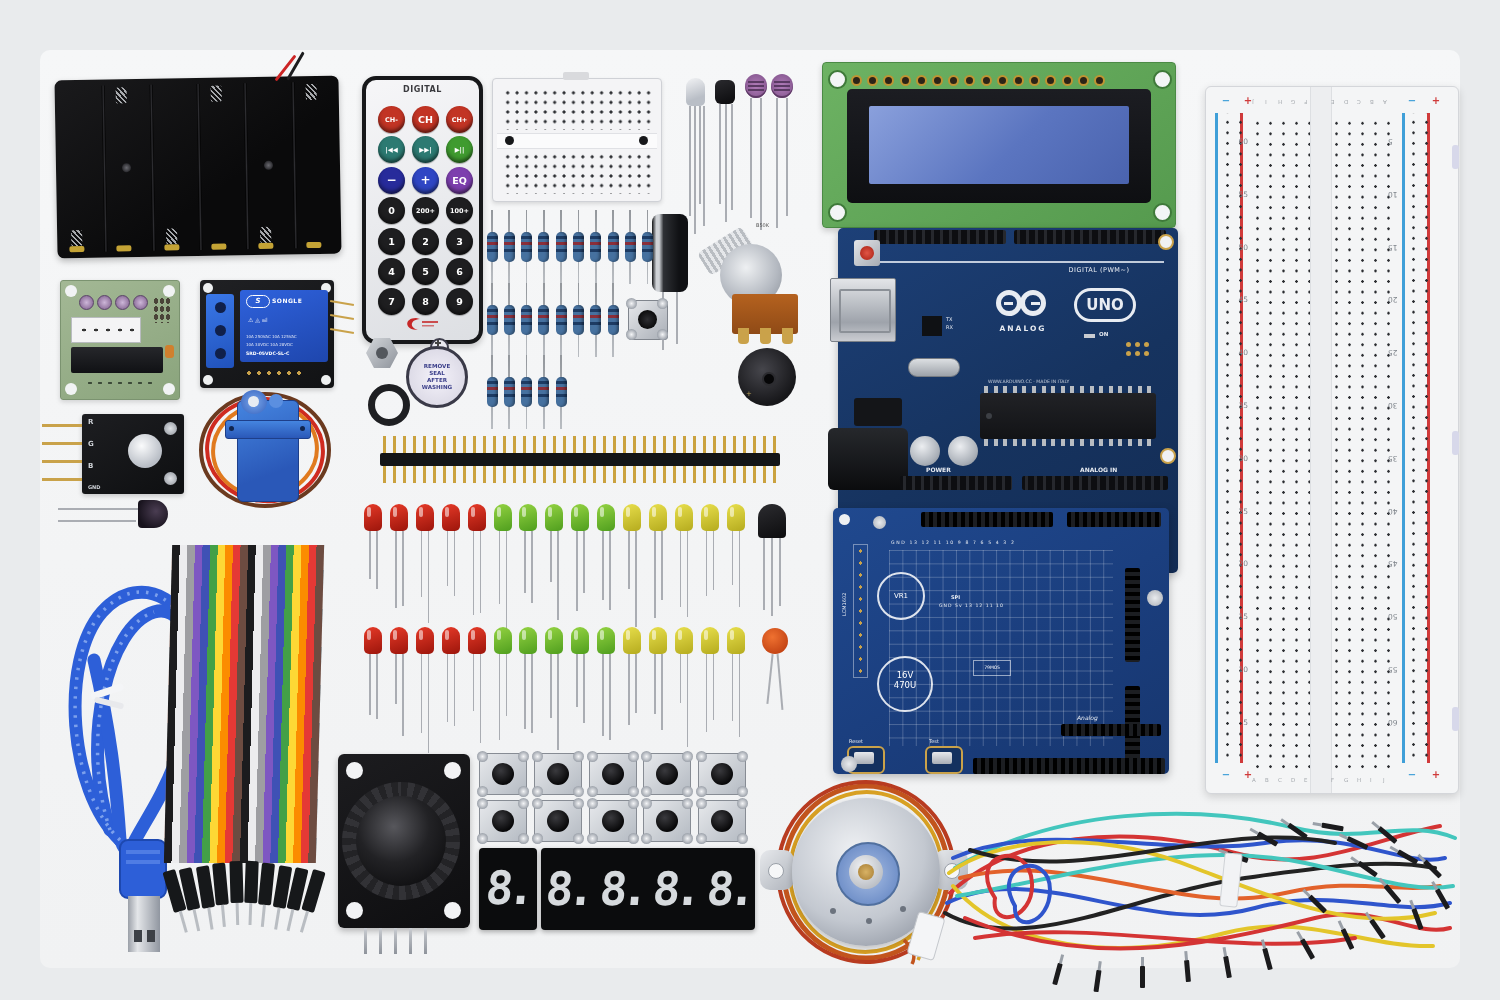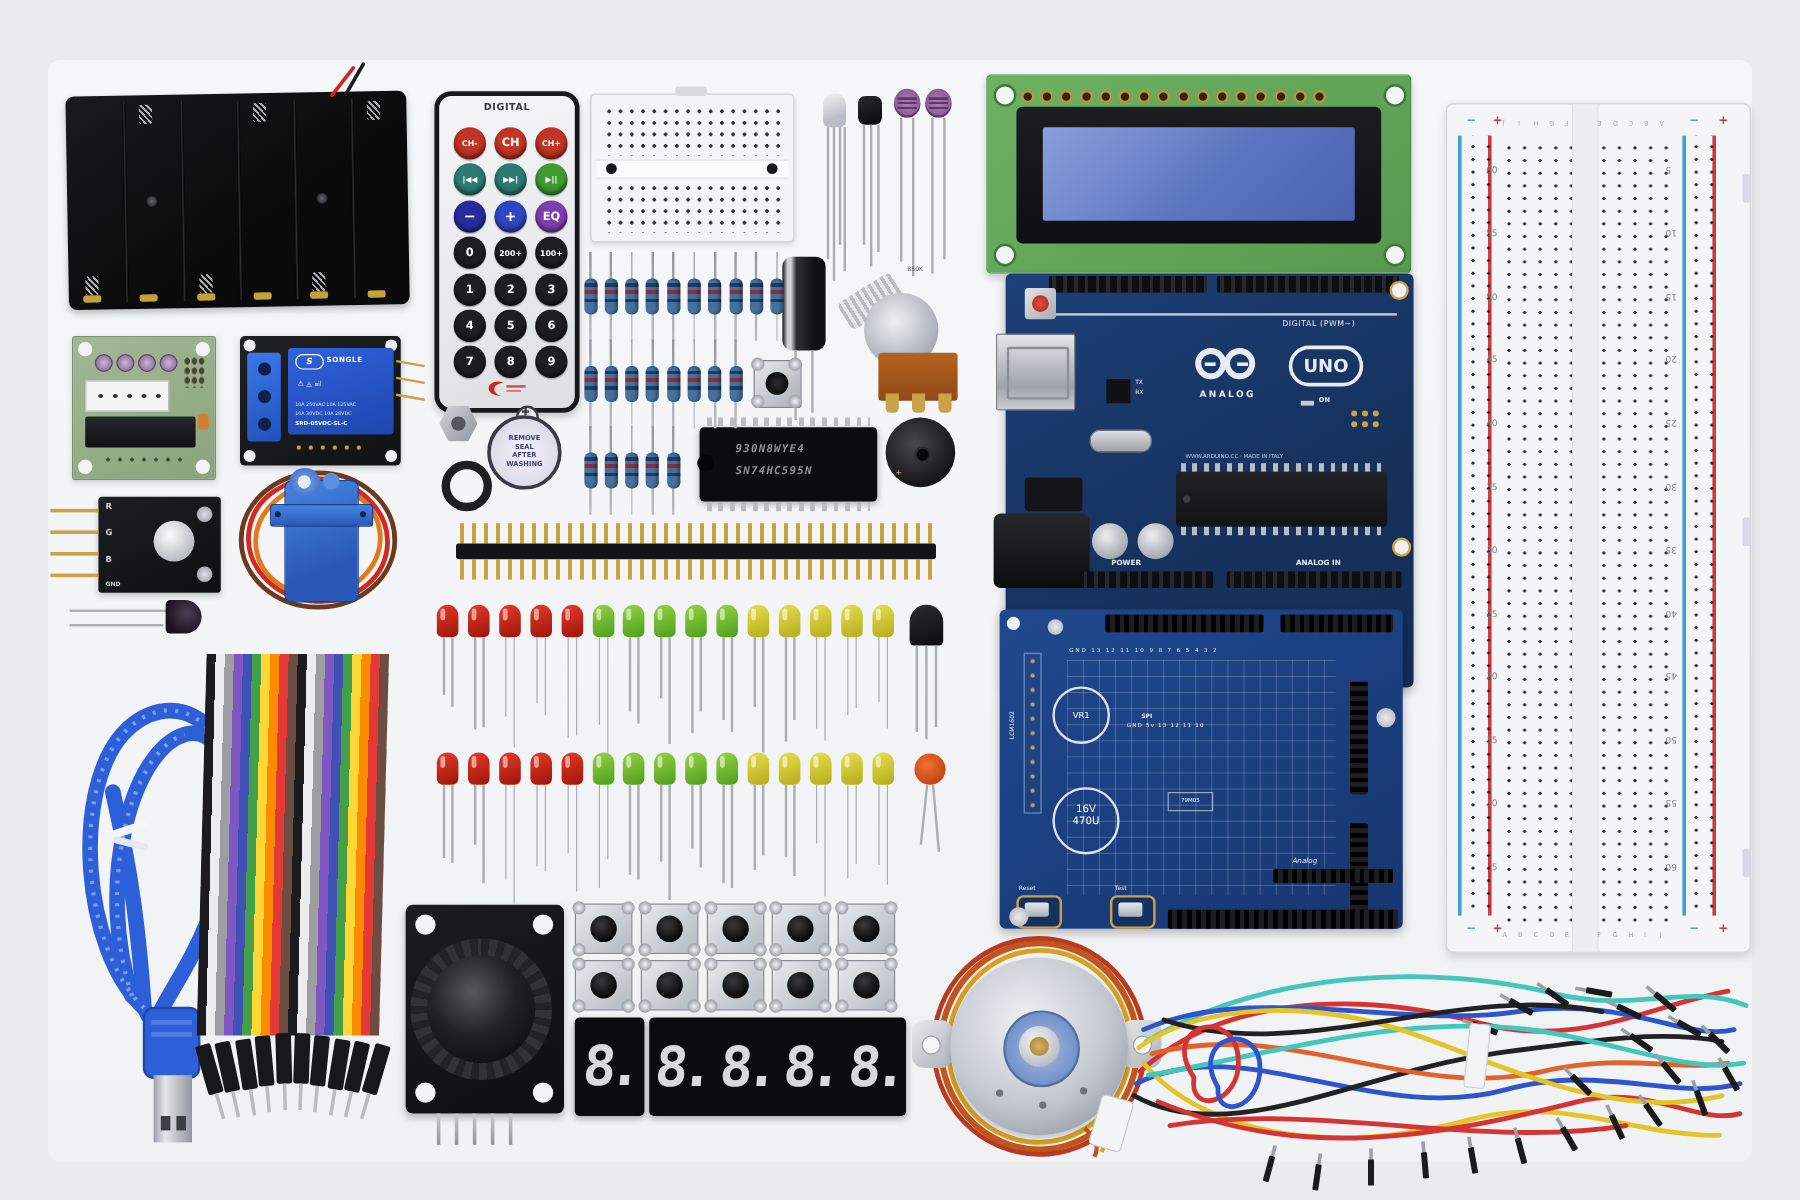--- a/index.html
+++ b/index.html
@@ -420,27 +420,20 @@
     <div id="buzzer-sticker" style="position:absolute;left:0;top:8px;width:62px;height:62px;border-radius:50%;background:radial-gradient(#f4f2fa,#dcdae6 75%);
          border:3px solid #3a3a48;box-sizing:border-box;display:flex;flex-direction:column;align-items:center;justify-content:center;
          font-size:5.6px;font-weight:bold;color:#3b3f8a;line-height:1.25">
         <div>REMOVE</div>
         <div>SEAL</div>
         <div>AFTER</div>
         <div>WASHING</div>
       </div>
   </div>
 
-  <div class="c sevseg" style="left:583px;top:356px;width:148px;height:62px">
-    <div class="dippins" style="position:absolute;left:6px;top:-8px;width:136px"></div>
-    <div class="dippins" style="position:absolute;left:6px;top:63px;width:136px"></div>
-    <div style="position:absolute;left:-2px;top:23px;width:14px;height:14px;border-radius:50%;background:#050506"></div>
-    <div class="tiny" style="left:30px;top:14px;font-size:9px;color:#8e9296;font-style:italic;letter-spacing:1px">930N8WYE4</div>
-    <div class="tiny" style="left:30px;top:32px;font-size:9px;color:#8e9296;font-style:italic;letter-spacing:1px">SN74HC595N</div>
-  </div>
 
   <div class="c" style="left:738px;top:348px;width:58px;height:58px;border-radius:50%;
        background:radial-gradient(circle at 42% 38%,#46464c,#17171a 70%)">
     <div style="position:absolute;left:24px;top:24px;width:10px;height:10px;border-radius:50%;background:#060607;border:2px solid #2c2c30"></div>
     <div class="tiny" style="left:8px;top:42px;font-size:7px;color:#b9a15a">+</div>
   </div>
 
   <div class="c" style="left:380px;top:436px;width:400px;height:48px">
     <div style="position:absolute;left:0;top:0;width:400px;height:17px;background-image:repeating-linear-gradient(90deg,transparent 0 3.4px,#caa23f 3.4px 6.4px,transparent 6.4px 10px)"></div>
     <div style="position:absolute;left:0;top:17px;width:400px;height:13px;background:#131417;border-radius:2px"></div>

